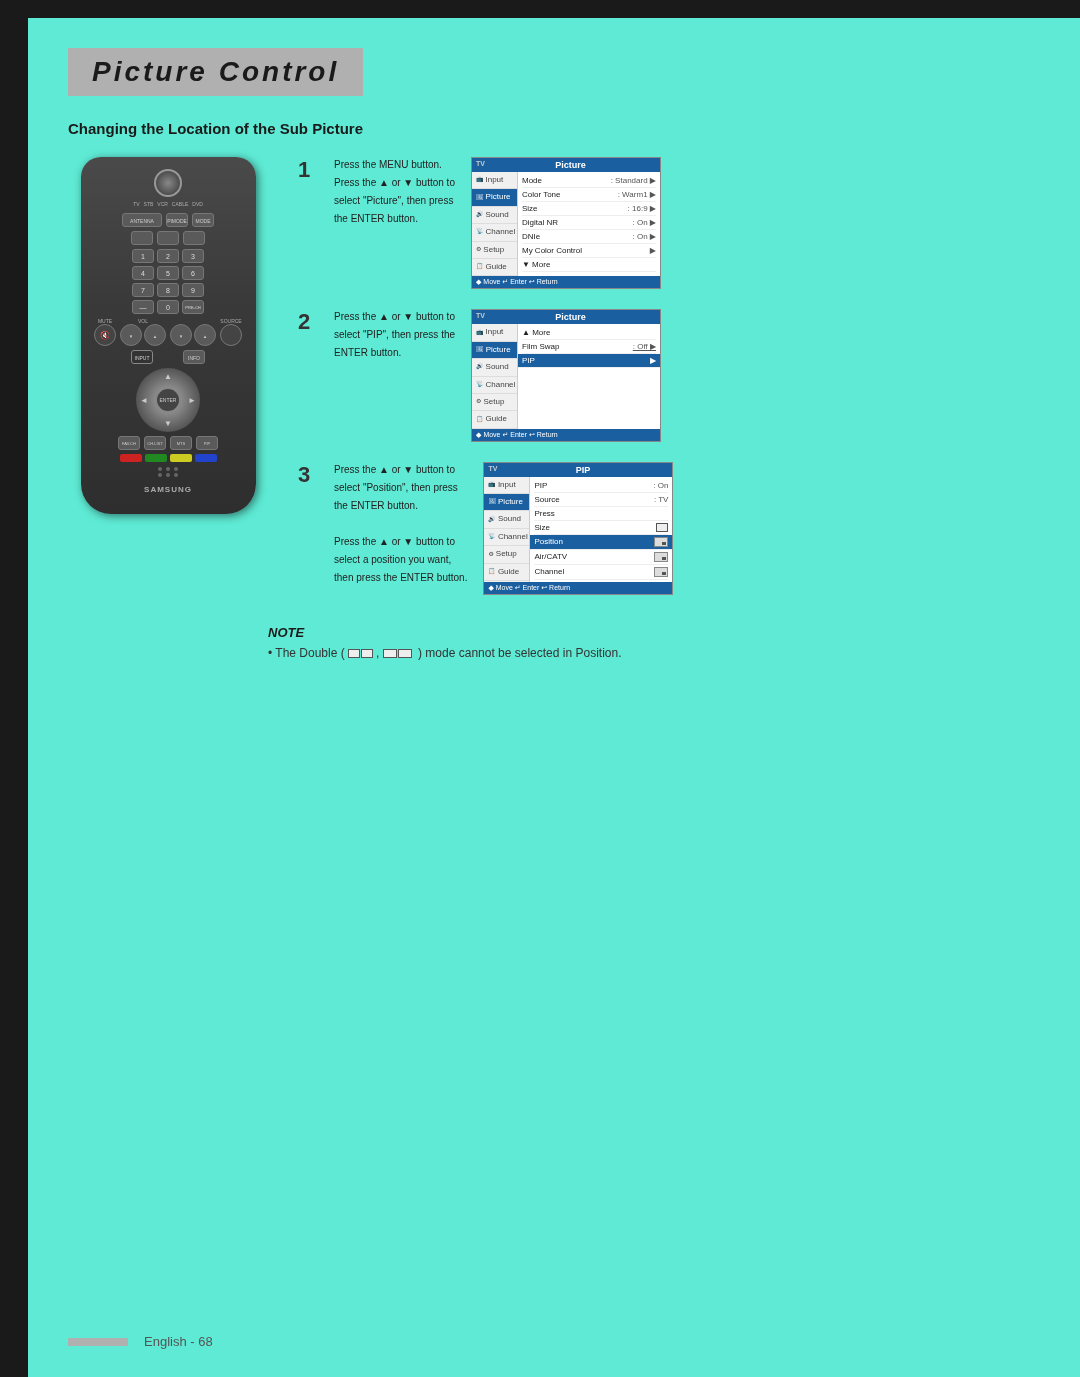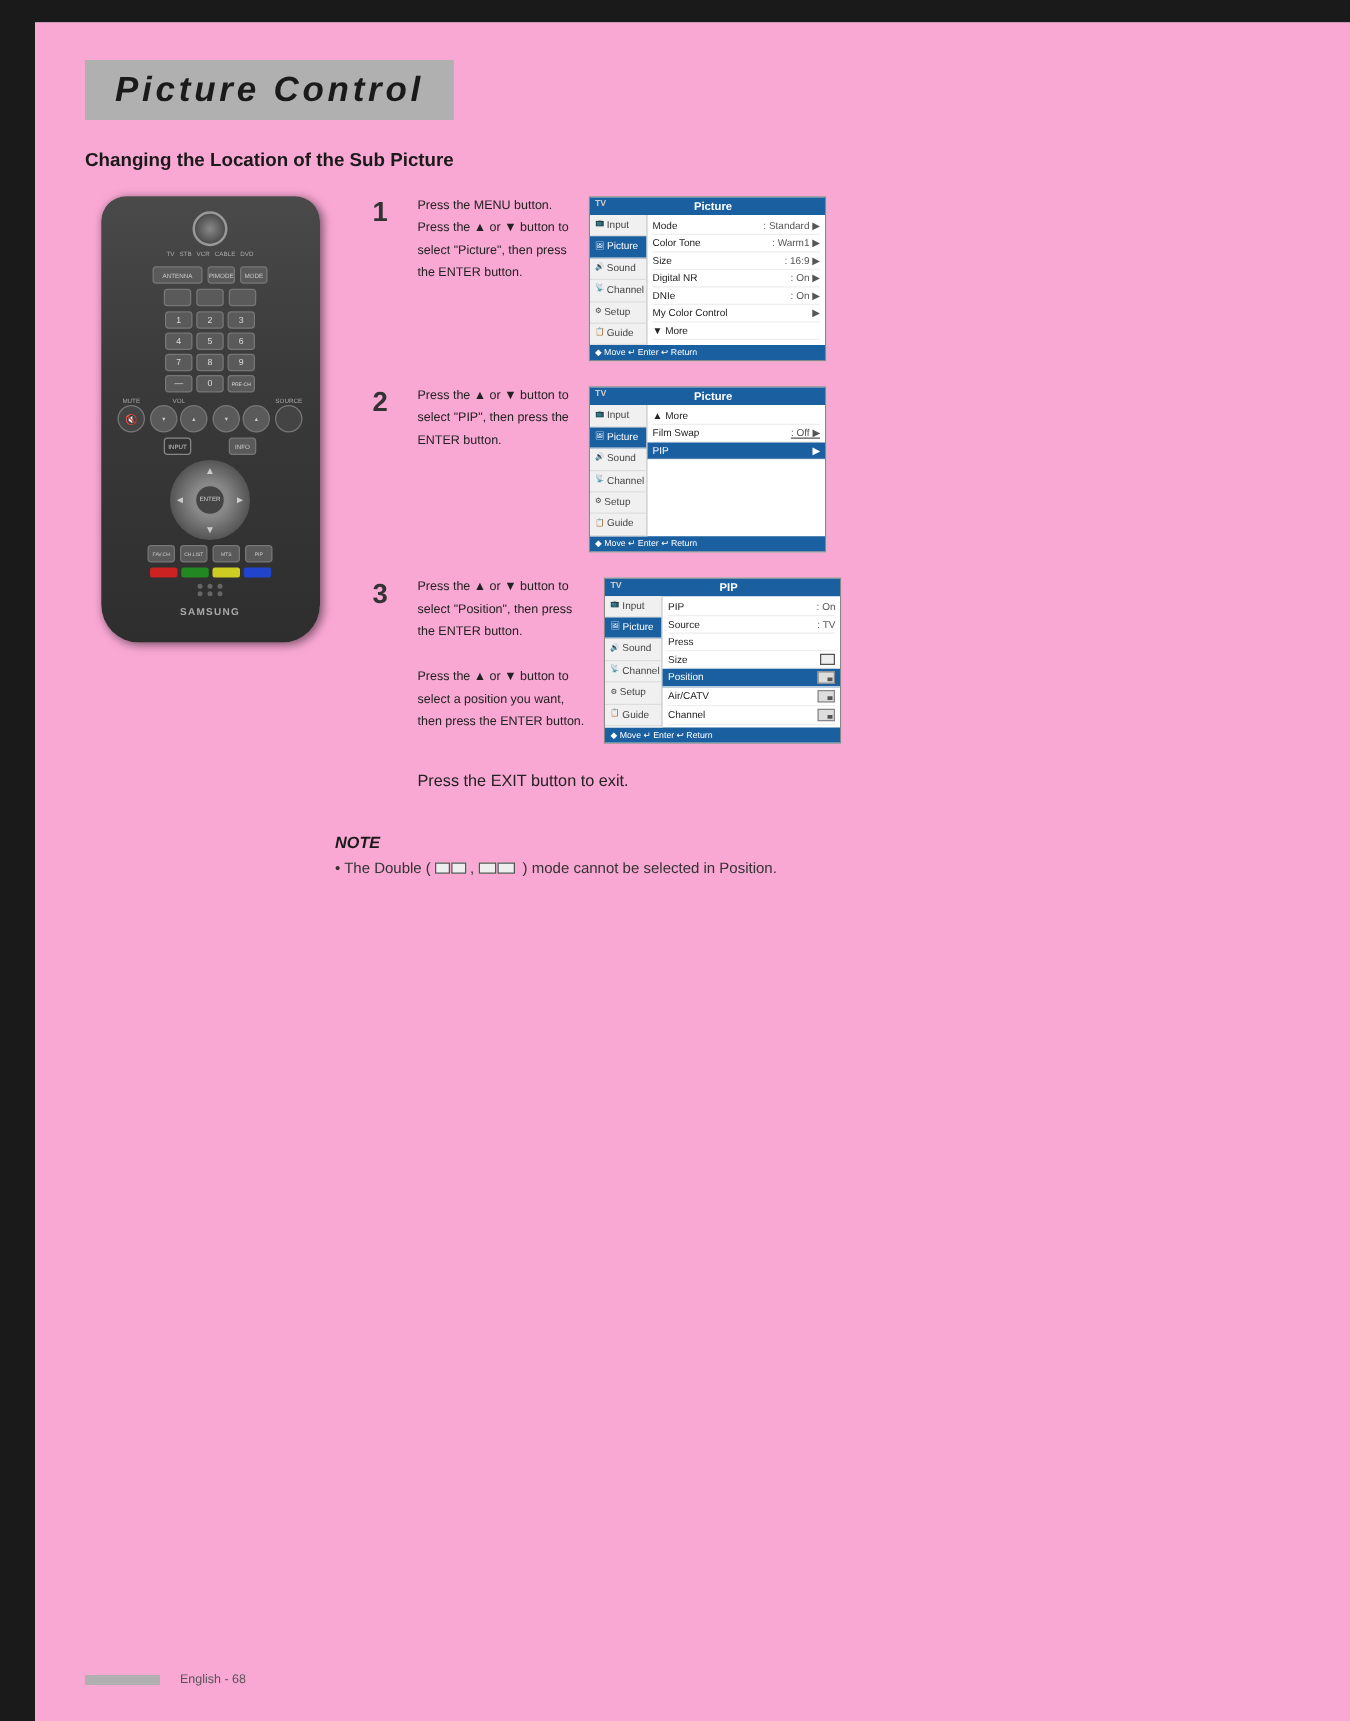--- a/index.html
+++ b/index.html
@@ -23,21 +23,21 @@
     .top-bar {
       position: absolute;
       left: 0; top: 0; right: 0;
       height: 18px;
       background: #1a1a1a;
     }
 
     .main-content {
       position: absolute;
       left: 28px; top: 18px; right: 0; bottom: 0;
-      background: #f9a8d4;
+      background: #5eead4;
       padding: 30px 50px 30px 40px;
     }
 
     
     .page-title-box {
       background: #b0b0b0;
       display: inline-block;
       padding: 8px 24px;
       margin-bottom: 24px;
     }
@@ -364,21 +364,21 @@
       gap: 16px;
     }
 
     .page-footer-bar {
       width: 60px;
       height: 8px;
       background: #b0b0b0;
     }
 
     .page-footer-text {
-      font-size: 10px;
+      font-size: 13px;
       color: #555;
     }
 
     
     .pip-size-indicator {
       display: inline-block;
       width: 12px;
       height: 9px;
       border: 1px solid #555;
       background: #eee;
@@ -739,21 +739,20 @@
                 <span><span class="pip-position-indicator"></span></span>
               </div>
             </div>
           </div>
           <div class="tv-menu-footer">
             <span>◆ Move  ↵ Enter  ↩ Return</span>
           </div>
         </div>
       </div>
 
-      <div class="step-text" style="margin-left:36px; font-size:13px; color:#222;">Press the EXIT button to exit.</div>
 
     </div>
   </div>
 
   
   <div class="note-section">
     <div class="note-title">NOTE</div>
     <div class="note-bullet">
       <span style="font-size:12px;color:#333;">• The Double ( <span style="border:1px solid #555;display:inline-block;width:12px;height:9px;vertical-align:middle;background:#eee;margin-right:1px;"></span><span style="border:1px solid #555;display:inline-block;width:12px;height:9px;vertical-align:middle;background:#eee;margin-right:3px;"></span>, <span style="border:1px solid #555;display:inline-block;width:14px;height:9px;vertical-align:middle;background:#eee;margin-right:1px;"></span><span style="border:1px solid #555;display:inline-block;width:14px;height:9px;vertical-align:middle;background:#eee;margin-right:3px;"></span> ) mode cannot be selected in Position.</span>
     </div>

